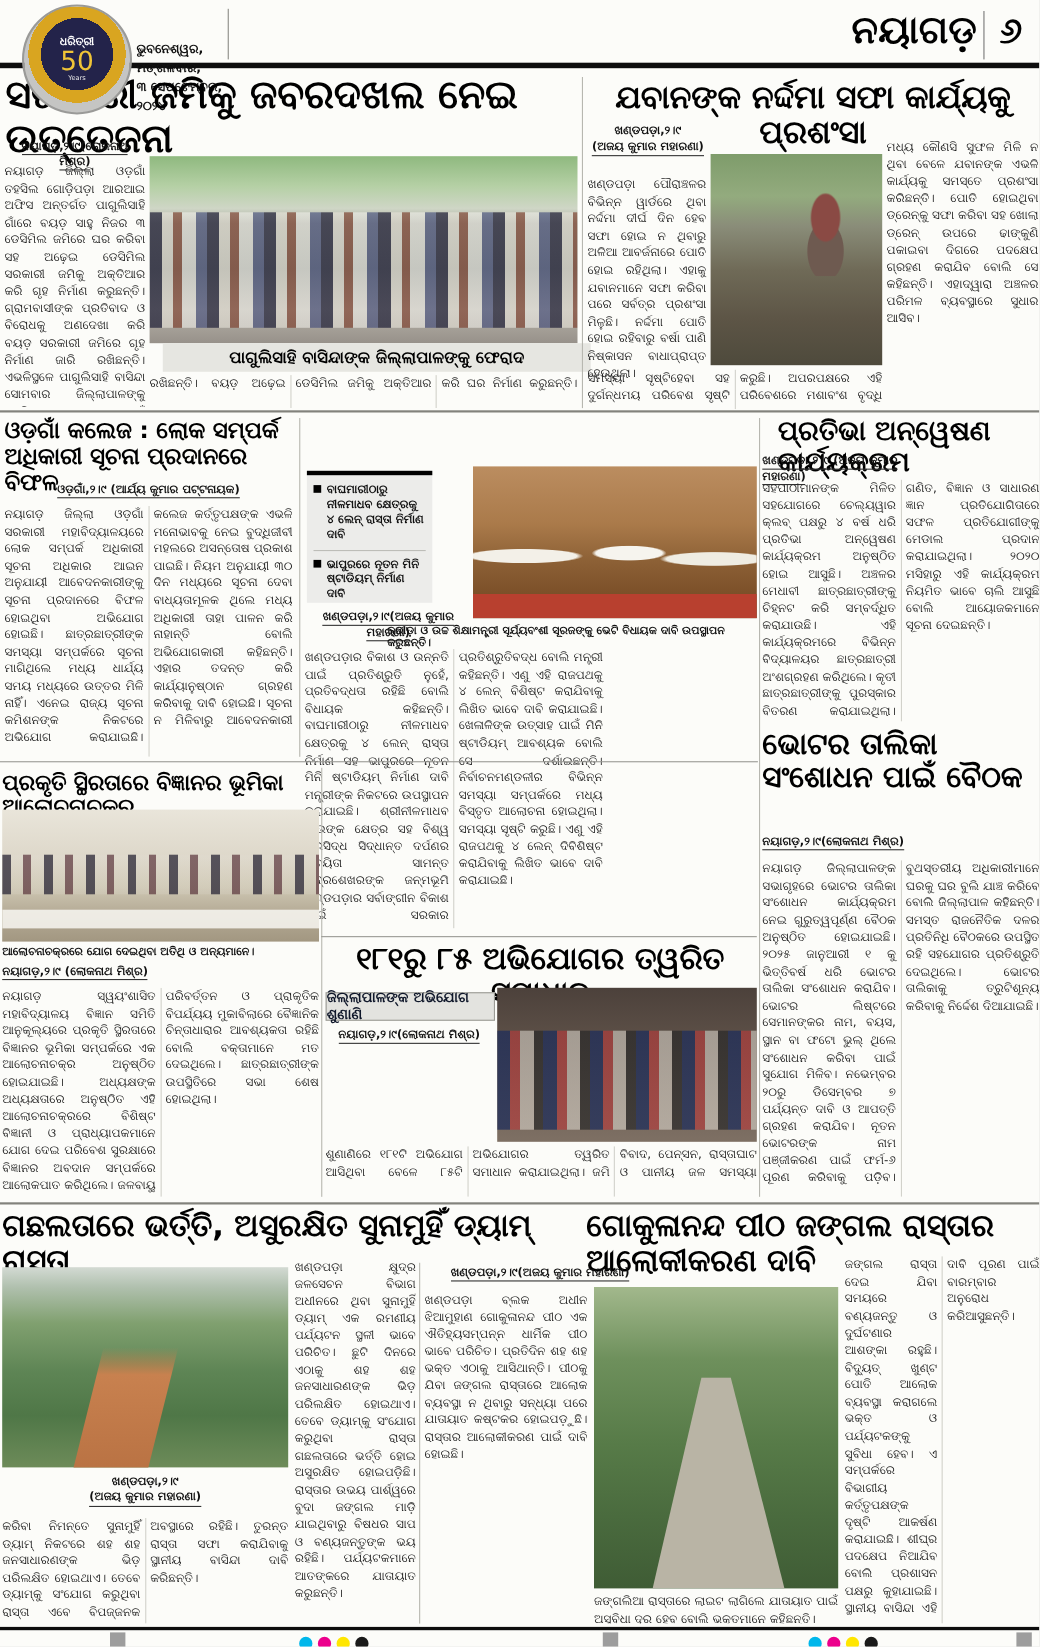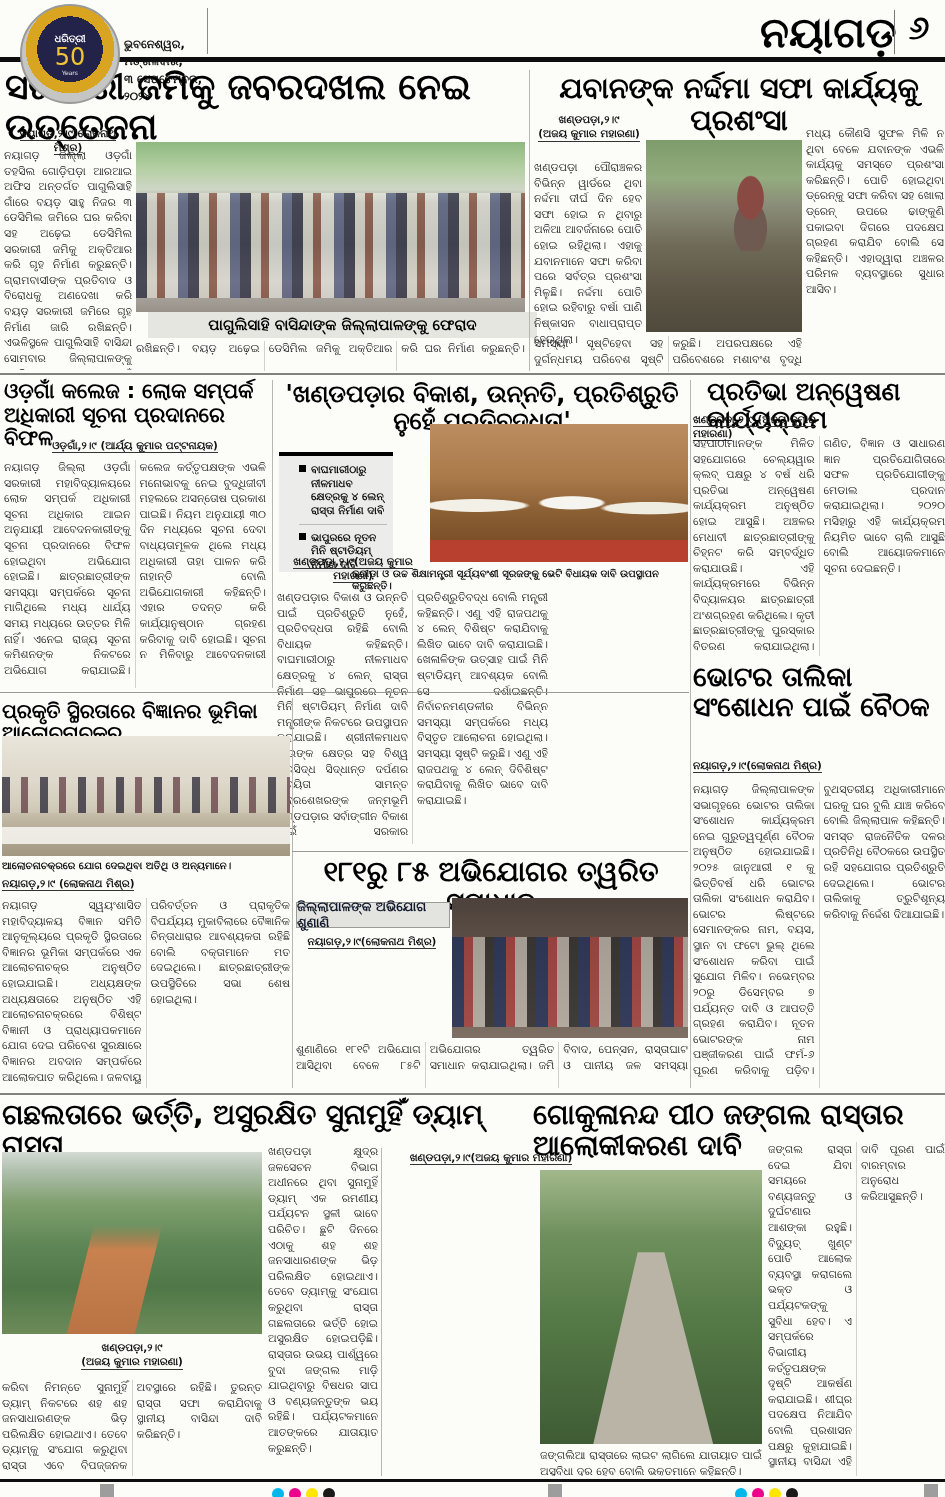--- a/index.html
+++ b/index.html
@@ -18,28 +18,28 @@
   
   .m-rule{left:0;top:57px;width:945px;height:5px;background:#0d0d0d;}
   .logo{left:20px;top:4px;width:96px;height:96px;border-radius:50%;
         background:radial-gradient(circle at 50% 45%,#23234a 0 46%,#d9a520 46% 62%,#c5c5c3 62% 78%,#efefed 78% 100%);
         border:2px solid #9a9a98;display:flex;flex-direction:column;align-items:center;justify-content:center;z-index:5;}
   .logo .nm{color:#fff;font-size:10px;font-weight:bold;}
   .logo .n50{color:#f0c437;font-size:24px;font-weight:normal;line-height:1;}
   .logo .yr{color:#e8e8e8;font-size:6px;}
   .dateline{left:124px;top:4px;width:80px;font-size:11.5px;font-weight:bold;line-height:1.5;color:#111;margin-top:32px;}
   .mast-vr{left:207px;top:8px;width:1px;height:46px;background:#8a8a86;}
-  .section{left:760px;top:8px;width:128px;font-size:42px;font-weight:bold;color:#000;text-align:right;}
+  .section{left:760px;top:8px;width:128px;font-size:35px;font-weight:bold;color:#000;text-align:right;}
   .sec-vr{left:894px;top:10px;width:1px;height:44px;background:#777;}
   .pageno{left:900px;top:8px;width:38px;font-size:33px;font-weight:bold;color:#000;text-align:center;}
   
   .cap-strip{background:#e6e6e1;color:#000;font-weight:bold;display:flex;align-items:center;justify-content:center;}
   .smallcap{font-size:10px;font-weight:bold;color:#111;}
   
-  .bullet-box{left:279px;top:428px;width:114px;height:120px;background:#ececе9;background:#ececea;border-top:4px solid #000;padding:7px 6px 4px 20px;box-sizing:border-box;margin-top:24px;}
+  .bullet-box{left:279px;top:428px;width:114px;height:120px;background:#ececе9;background:#ececea;border-top:4px solid #000;padding:7px 6px 4px 6px;box-sizing:border-box;}
   .b-item{display:flex;gap:5px;font-size:10.5px;font-weight:bold;line-height:1.3;color:#111;}
   .b-item + .b-item{margin-top:6px;padding-top:6px;border-top:1px solid #bdbdb8;}
   .b-sq{width:7px;height:7px;background:#000;margin-top:2px;flex:0 0 7px;}
   .subhead-box{background:#e3e3df;border:1px solid #9b9b95;font-size:13px;font-weight:bold;
                display:flex;align-items:center;justify-content:center;color:#0f172a;}
   
   .ph-lead{background:linear-gradient(180deg,#8fb97f 0%,#b5d0a5 16%,#cfd6c6 28%,#a6a89c 36%,#8d9188 60%,#b6b2a8 82%,#97918a 100%);}
   .ph-lead::before{content:"";position:absolute;left:0;top:30%;width:100%;height:62%;
       background:repeating-linear-gradient(90deg,rgba(38,38,60,.75) 0 11px,rgba(232,228,218,.6) 11px 21px,rgba(125,62,44,.65) 21px 29px,rgba(244,243,238,.55) 29px 42px,rgba(60,70,120,.6) 42px 52px);}
   .ph-drain{background:linear-gradient(180deg,#7e9c6b 0%,#93ab7e 20%,#8a8d79 34%,#6f6a57 55%,#5d5546 78%,#4e4a3c 100%);}
@@ -106,21 +106,20 @@
   <div class="abs body-txt c2" style="left:534px;top:336px;width:268px;height:36px;">ସମସ୍ୟା ସୃଷ୍ଟିହେବା ସହ ଦୁର୍ଗନ୍ଧମୟ ପରିବେଶ ସୃଷ୍ଟି କରୁଛି। ଅପରପକ୍ଷରେ ଏହି ପରିବେଶରେ ମଶାବଂଶ ବୃଦ୍ଧି ଘଟି ବିଭିନ୍ନ ରୋଗ ସଂକ୍ରମଣ କରିବା ଆଶଙ୍କା ରହିଛି। ବାରମ୍ବାର ଏ ସମ୍ପର୍କରେ ପଞ୍ଚାୟତ କର୍ତ୍ତୃପକ୍ଷଙ୍କ ଦୃଷ୍ଟି ଆକର୍ଷଣ କରାଯାଉଥିଲେ</div>
 
   <div class="abs hr" style="left:0;top:373px;width:945px;height:2px;background:#82827c;"></div>
 
   <div class="abs hl" style="left:4px;top:380px;width:262px;font-size:21px;">ଓଡ଼ଗାଁ କଲେଜ : ଲୋକ ସମ୍ପର୍କ ଅଧିକାରୀ ସୂଚନା ପ୍ରଦାନରେ ବିଫଳ</div>
   <div class="abs byline" style="left:4px;top:438px;width:262px;"><span class="u">ଓଡ଼ଗାଁ,୨।୯ (ଆର୍ଯ୍ୟ କୁମାର ପଟ୍ଟନାୟକ)</span></div>
   <div class="abs body-txt c2" style="left:4px;top:460px;width:262px;height:228px;">ନୟାଗଡ଼ ଜିଲ୍ଲା ଓଡ଼ଗାଁ ସରକାରୀ ମହାବିଦ୍ୟାଳୟରେ ଲୋକ ସମ୍ପର୍କ ଅଧିକାରୀ ସୂଚନା ଅଧିକାର ଆଇନ ଅନୁଯାୟୀ ଆବେଦନକାରୀଙ୍କୁ ସୂଚନା ପ୍ରଦାନରେ ବିଫଳ ହୋଇଥିବା ଅଭିଯୋଗ ହୋଇଛି। ଛାତ୍ରଛାତ୍ରୀଙ୍କ ସମସ୍ୟା ସମ୍ପର୍କରେ ସୂଚନା ମାଗିଥିଲେ ମଧ୍ୟ ଧାର୍ଯ୍ୟ ସମୟ ମଧ୍ୟରେ ଉତ୍ତର ମିଳି ନାହିଁ। ଏନେଇ ରାଜ୍ୟ ସୂଚନା କମିଶନଙ୍କ ନିକଟରେ ଅଭିଯୋଗ କରାଯାଇଛି। କଲେଜ କର୍ତ୍ତୃପକ୍ଷଙ୍କ ଏଭଳି ମନୋଭାବକୁ ନେଇ ବୁଦ୍ଧିଜୀବୀ ମହଲରେ ଅସନ୍ତୋଷ ପ୍ରକାଶ ପାଇଛି। ନିୟମ ଅନୁଯାୟୀ ୩୦ ଦିନ ମଧ୍ୟରେ ସୂଚନା ଦେବା ବାଧ୍ୟତାମୂଳକ ଥିଲେ ମଧ୍ୟ ଅଧିକାରୀ ତାହା ପାଳନ କରି ନାହାନ୍ତି ବୋଲି ଅଭିଯୋଗକାରୀ କହିଛନ୍ତି। ଏହାର ତଦନ୍ତ କରି କାର୍ଯ୍ୟାନୁଷ୍ଠାନ ଗ୍ରହଣ କରିବାକୁ ଦାବି ହୋଇଛି। ସୂଚନା ନ ମିଳିବାରୁ ଆବେଦନକାରୀ ଅପିଲ କର୍ତ୍ତୃପକ୍ଷଙ୍କ ଦ୍ୱାରସ୍ଥ ହୋଇଛନ୍ତି।</div>
 
   <div class="abs vr" style="left:272px;top:380px;height:308px;"></div>
 
-  <div class="abs hl" style="left:277px;top:381px;width:410px;font-size:24px;text-align:center;">'ଖଣ୍ଡପଡ଼ାର ବିକାଶ, ଉନ୍ନତି, ପ୍ରତିଶ୍ରୁତି ନୁହେଁ ପ୍ରତିବଦ୍ଧତା'</div>
   <div class="abs bullet-box">
     <div class="b-item">
         <span class="b-sq"></span>
         <span>ବାଘମାରୀଠାରୁ ନୀଳମାଧବ କ୍ଷେତ୍ରକୁ ୪ ଲେନ୍ ରାସ୍ତା ନିର୍ମାଣ ଦାବି</span>
       </div>
     <div class="b-item">
         <span class="b-sq"></span>
         <span>ଭାପୁରରେ ନୂତନ ମିନି ଷ୍ଟାଡିୟମ୍ ନିର୍ମାଣ ଦାବି</span>
       </div>
   </div>
@@ -164,20 +163,21 @@
     <div>ଖଣ୍ଡପଡ଼ା,୨।୯</div>
     <div class="u" style="display:inline-block;">(ଅଜୟ କୁମାର ମହାରଣା)</div>
   </div>
   <div class="abs body-txt c2" style="left:2px;top:1380px;width:260px;height:96px;">କରିବା ନିମନ୍ତେ ସୁନାମୁହିଁ ଡ୍ୟାମ୍ ନିକଟରେ ଶହ ଶହ ଜନସାଧାରଣଙ୍କ ଭିଡ଼ ପରିଲକ୍ଷିତ ହୋଇଥାଏ। ତେବେ ଡ୍ୟାମ୍‌କୁ ସଂଯୋଗ କରୁଥିବା ରାସ୍ତା ଏବେ ବିପଜ୍ଜନକ ଅବସ୍ଥାରେ ରହିଛି। ତୁରନ୍ତ ରାସ୍ତା ସଫା କରାଯିବାକୁ ସ୍ଥାନୀୟ ବାସିନ୍ଦା ଦାବି କରିଛନ୍ତି।</div>
   <div class="abs body-txt" style="left:268px;top:1144px;width:110px;height:332px;">ଖଣ୍ଡପଡ଼ା କ୍ଷୁଦ୍ର ଜଳସେଚନ ବିଭାଗ ଅଧୀନରେ ଥିବା ସୁନାମୁହିଁ ଡ୍ୟାମ୍ ଏକ ରମଣୀୟ ପର୍ଯ୍ୟଟନ ସ୍ଥଳୀ ଭାବେ ପରିଚିତ। ଛୁଟି ଦିନରେ ଏଠାକୁ ଶହ ଶହ ଜନସାଧାରଣଙ୍କ ଭିଡ଼ ପରିଲକ୍ଷିତ ହୋଇଥାଏ। ତେବେ ଡ୍ୟାମ୍‌କୁ ସଂଯୋଗ କରୁଥିବା ରାସ୍ତା ଗଛଲତାରେ ଭର୍ତ୍ତି ହୋଇ ଅସୁରକ୍ଷିତ ହୋଇପଡ଼ିଛି। ରାସ୍ତାର ଉଭୟ ପାର୍ଶ୍ୱରେ ବୁଦା ଜଙ୍ଗଲ ମାଡ଼ି ଯାଇଥିବାରୁ ବିଷଧର ସାପ ଓ ବଣ୍ୟଜନ୍ତୁଙ୍କ ଭୟ ରହିଛି। ପର୍ଯ୍ୟଟକମାନେ ଆତଙ୍କରେ ଯାତାୟାତ କରୁଛନ୍ତି।</div>
 
   <div class="abs vr" style="left:381px;top:1148px;height:328px;"></div>
 
   <div class="abs hl" style="left:533px;top:1099px;width:412px;font-size:28px;">ଗୋକୁଳାନନ୍ଦ ପୀଠ ଜଙ୍ଗଲ ରାସ୍ତାର ଆଲୋକୀକରଣ ଦାବି</div>
   <div class="abs byline" style="left:386px;top:1150px;width:210px;"><span class="u">ଖଣ୍ଡପଡ଼ା,୨।୯(ଅଜୟ କୁମାର ମହାରଣା)</span></div>
+  <div class="abs body-txt" style="left:386px;top:1174px;width:148px;height:302px;">ଖଣ୍ଡପଡ଼ା ବ୍ଲକ ଅଧୀନ ଝିଆମୁହାଣ ଗୋକୁଳାନନ୍ଦ ପୀଠ ଏକ ଐତିହ୍ୟସମ୍ପନ୍ନ ଧାର୍ମିକ ପୀଠ ଭାବେ ପରିଚିତ। ପ୍ରତିଦିନ ଶହ ଶହ ଭକ୍ତ ଏଠାକୁ ଆସିଥାନ୍ତି। ପୀଠକୁ ଯିବା ଜଙ୍ଗଲ ରାସ୍ତାରେ ଆଲୋକ ବ୍ୟବସ୍ଥା ନ ଥିବାରୁ ସନ୍ଧ୍ୟା ପରେ ଯାତାୟାତ କଷ୍ଟକର ହୋଇପଡ଼ୁଛି। ରାସ୍ତାର ଆଲୋକୀକରଣ ପାଇଁ ଦାବି ହୋଇଛି।</div>
   <div class="photo ph-forest" style="left:540px;top:1170px;width:222px;height:274px;"></div>
   <div class="abs body-txt" style="left:540px;top:1448px;width:222px;height:28px;">ଜଙ୍ଗଲିଆ ରାସ୍ତାରେ ଲାଇଟ ଲାଗିଲେ ଯାତାୟାତ ପାଇଁ ଅସୁବିଧା ଦୂର ହେବ ବୋଲି ଭକ୍ତମାନେ କହିଛନ୍ତି।</div>
   <div class="abs body-txt c2" style="left:768px;top:1142px;width:177px;height:334px;">ଜଙ୍ଗଲ ରାସ୍ତା ଦେଇ ଯିବା ସମୟରେ ବଣ୍ୟଜନ୍ତୁ ଓ ଦୁର୍ଘଟଣାର ଆଶଙ୍କା ରହୁଛି। ବିଦ୍ୟୁତ୍ ଖୁଣ୍ଟ ପୋତି ଆଲୋକ ବ୍ୟବସ୍ଥା କରାଗଲେ ଭକ୍ତ ଓ ପର୍ଯ୍ୟଟକଙ୍କୁ ସୁବିଧା ହେବ। ଏ ସମ୍ପର୍କରେ ବିଭାଗୀୟ କର୍ତ୍ତୃପକ୍ଷଙ୍କ ଦୃଷ୍ଟି ଆକର୍ଷଣ କରାଯାଇଛି। ଶୀଘ୍ର ପଦକ୍ଷେପ ନିଆଯିବ ବୋଲି ପ୍ରଶାସନ ପକ୍ଷରୁ କୁହାଯାଇଛି। ସ୍ଥାନୀୟ ବାସିନ୍ଦା ଏହି ଦାବି ପୂରଣ ପାଇଁ ବାରମ୍ବାର ଅନୁରୋଧ କରିଆସୁଛନ୍ତି।</div>
 
   <div class="abs" style="left:0;top:1479px;width:945px;height:3px;background:#0d0d0d;"></div>
   <div class="abs reg-sq" style="left:100px;top:1484px;"></div>
   <div class="abs" style="left:272px;top:1485px;">
     <span class="dot" style="background:#00b7eb;"></span>
     <span class="dot" style="background:#ec008c;"></span>
     <span class="dot" style="background:#ffe600;"></span>

